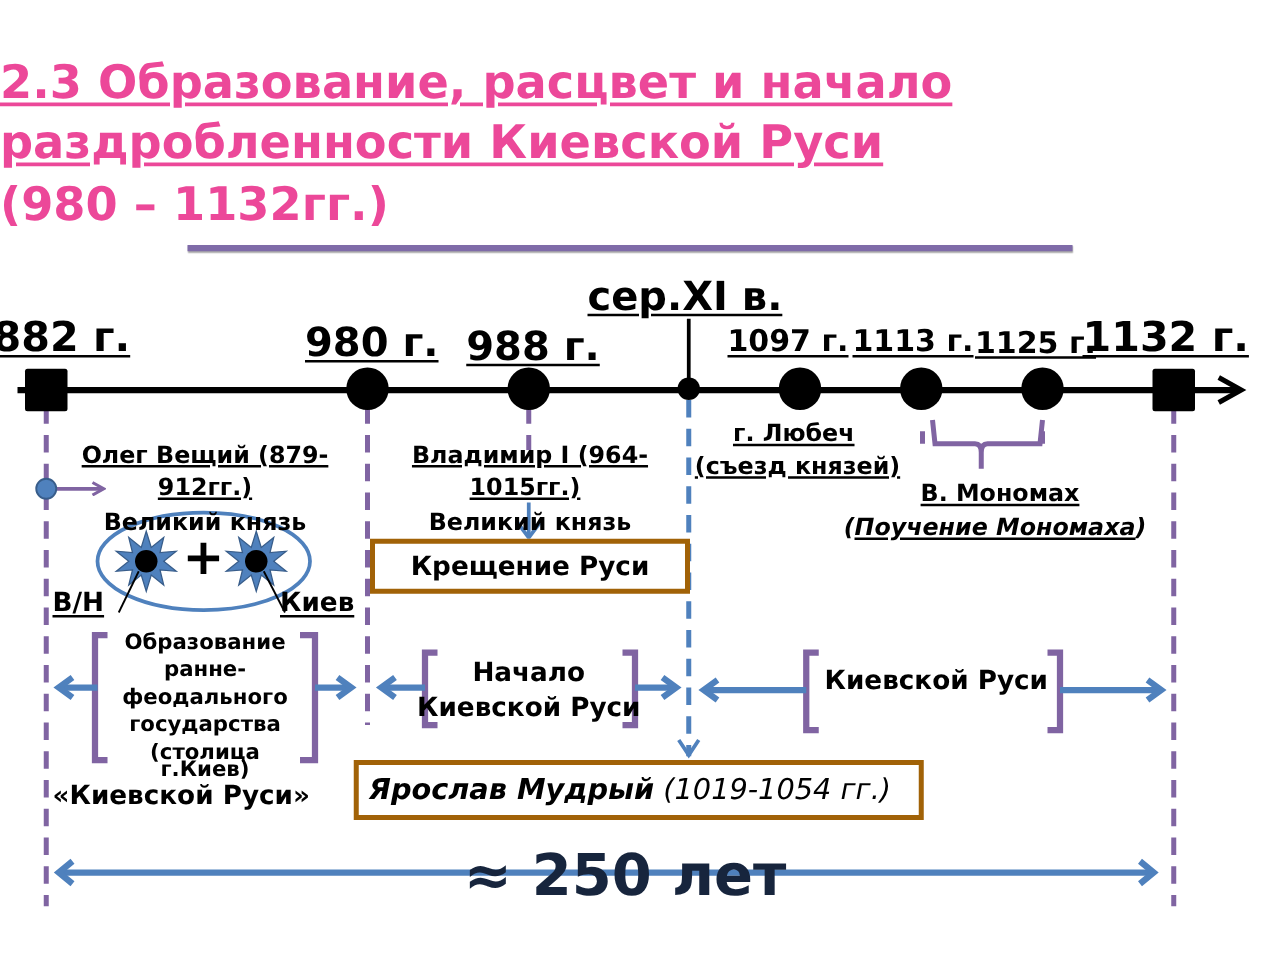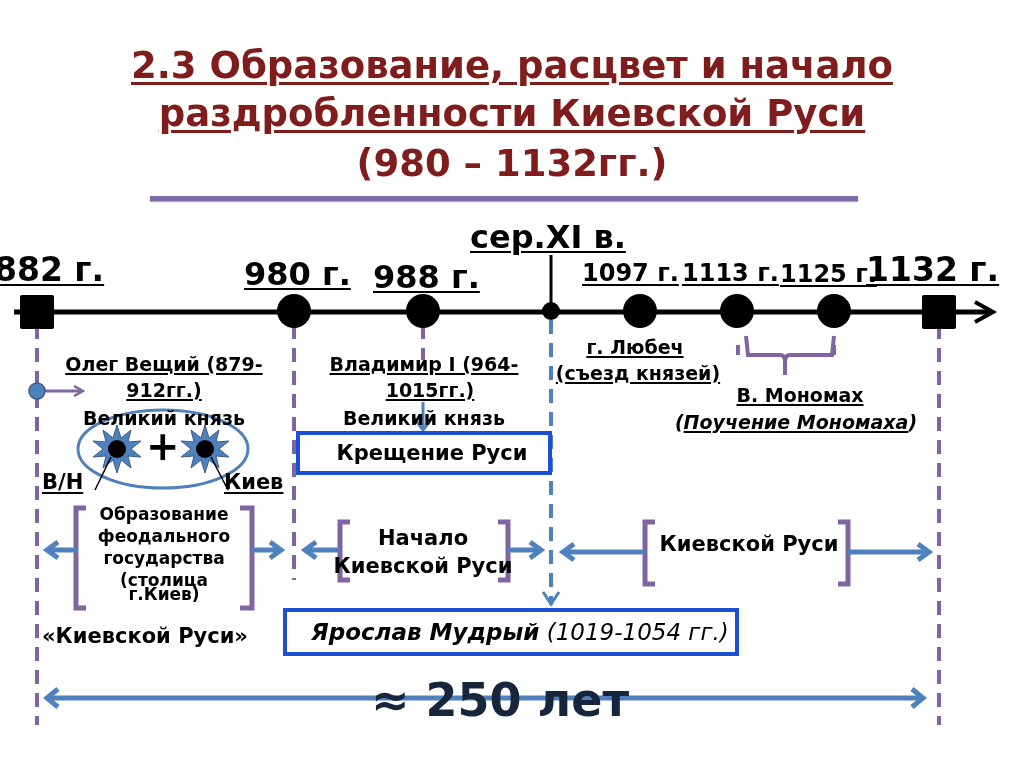--- a/index.html
+++ b/index.html
@@ -1,28 +1,28 @@
 <!DOCTYPE html>
 <html><head>
 <meta charset="utf-8">
 <style>
   html,body{margin:0;padding:0;background:#ffffff;}
   body{width:1024px;height:768px;position:relative;overflow:hidden;font-family:"DejaVu Sans","Liberation Sans",sans-serif;color:#000;}
   .abs{position:absolute;}
-  .title{position:absolute;left:0;width:1024px;text-align:center;color:#7f1d1d;font-weight:bold;font-family:"DejaVu Sans",sans-serif;}
+  .title{position:absolute;left:0;width:1024px;text-align:left;color:#ec4899;font-weight:bold;font-family:"DejaVu Sans",sans-serif;}
   .t1{top:44px;font-size:37px;line-height:44px;text-decoration:underline;text-decoration-thickness:3px;text-underline-offset:4px;}
   .t2{top:92px;font-size:37px;line-height:44px;text-decoration:underline;text-decoration-thickness:3px;text-underline-offset:4px;}
   .t3{top:142px;font-size:37px;line-height:44px;}
   .title-rule{position:absolute;left:150px;top:196px;width:708px;height:5px;background:#7f6ba8;box-shadow:0 1px 1px #aaa;}
   .lbl{position:absolute;font-weight:bold;white-space:nowrap;text-decoration:underline;text-decoration-thickness:2px;text-underline-offset:3px;}
   .date-lg{font-size:33px;}
   .date-md{font-size:32px;}
   .txt{position:absolute;font-weight:bold;text-align:center;font-size:19px;line-height:25px;white-space:nowrap;}
   .u{text-decoration:underline;text-decoration-thickness:2px;text-underline-offset:2px;}
-  .box{position:absolute;border:4px solid #1d4ed8;background:#fff;box-sizing:border-box;padding-left:16px;}
+  .box{position:absolute;border:4px solid #a16207;background:#fff;box-sizing:border-box;}
   svg{position:absolute;left:0;top:0;}
 </style>
 </head>
 <body>
 
 <div class="title t1">2.3 Образование, расцвет и начало</div>
 <div class="title t2">раздробленности Киевской Руси</div>
 <div class="title t3">(980 – 1132гг.)</div>
 <div class="title-rule"></div>
 
@@ -126,36 +126,37 @@
 <div class="lbl date-lg" style="left:866px;top:250px;">1132 г.</div>
 
 <div class="txt u" style="left:44px;top:352px;width:240px;">Олег Вещий (879-</div>
 <div class="txt u" style="left:44px;top:378px;width:240px;">912гг.)</div>
 <div class="txt" style="left:44px;top:406px;width:240px;">Великий князь</div>
 <div class="abs" style="left:146px;top:424px;font-size:40px;font-weight:bold;line-height:44px;">+</div>
 <div class="lbl" style="left:42px;top:470px;font-size:21px;">В/Н</div>
 <div class="lbl" style="left:224px;top:470px;font-size:21px;">Киев</div>
 
 <div class="txt u" style="left:306px;top:352px;width:236px;">Владимир I (964-</div>
-<div class="txt u" style="left:312px;top:378px;width:236px;">1015гг.)</div>
+<div class="txt u" style="left:302px;top:378px;width:236px;">1015гг.)</div>
 <div class="txt" style="left:306px;top:406px;width:236px;">Великий князь</div>
 <div class="box" style="left:296px;top:431px;width:256px;height:44px;">
   <div style="text-align:center;font-weight:bold;font-size:21px;line-height:36px;">Крещение Руси</div>
 </div>
 
 <div class="txt u" style="left:560px;top:335px;width:150px;">г. Любеч</div>
 <div class="txt u" style="left:540px;top:361px;width:196px;">(съезд князей)</div>
 
 <div class="txt u" style="left:700px;top:383px;width:200px;">В. Мономах</div>
 <div class="txt" style="left:646px;top:410px;width:300px;font-size:19px;">
   <span style="font-style:italic;">(</span><span class="u" style="font-style:italic;">Поучение Мономаха</span><span style="font-style:italic;">)</span>
 </div>
 
 <div class="abs" style="left:84px;top:503px;width:160px;text-align:center;font-weight:bold;font-size:17px;line-height:22px;">
   <div>Образование</div>
+  <div>ранне-</div>
   <div>феодального</div>
   <div>государства</div>
   <div>(столица</div>
   <div style="margin-top:-8px;">г.Киев)</div>
 </div>
 <div class="abs" style="left:42px;top:608px;font-weight:bold;font-size:21px;white-space:nowrap;margin-top:16px;">«Киевской Руси»</div>
 
 <div class="abs" style="left:310px;top:524px;width:226px;text-align:center;font-weight:bold;font-size:21px;line-height:28px;">
   <div>Начало</div>
   <div>Киевской Руси</div>

